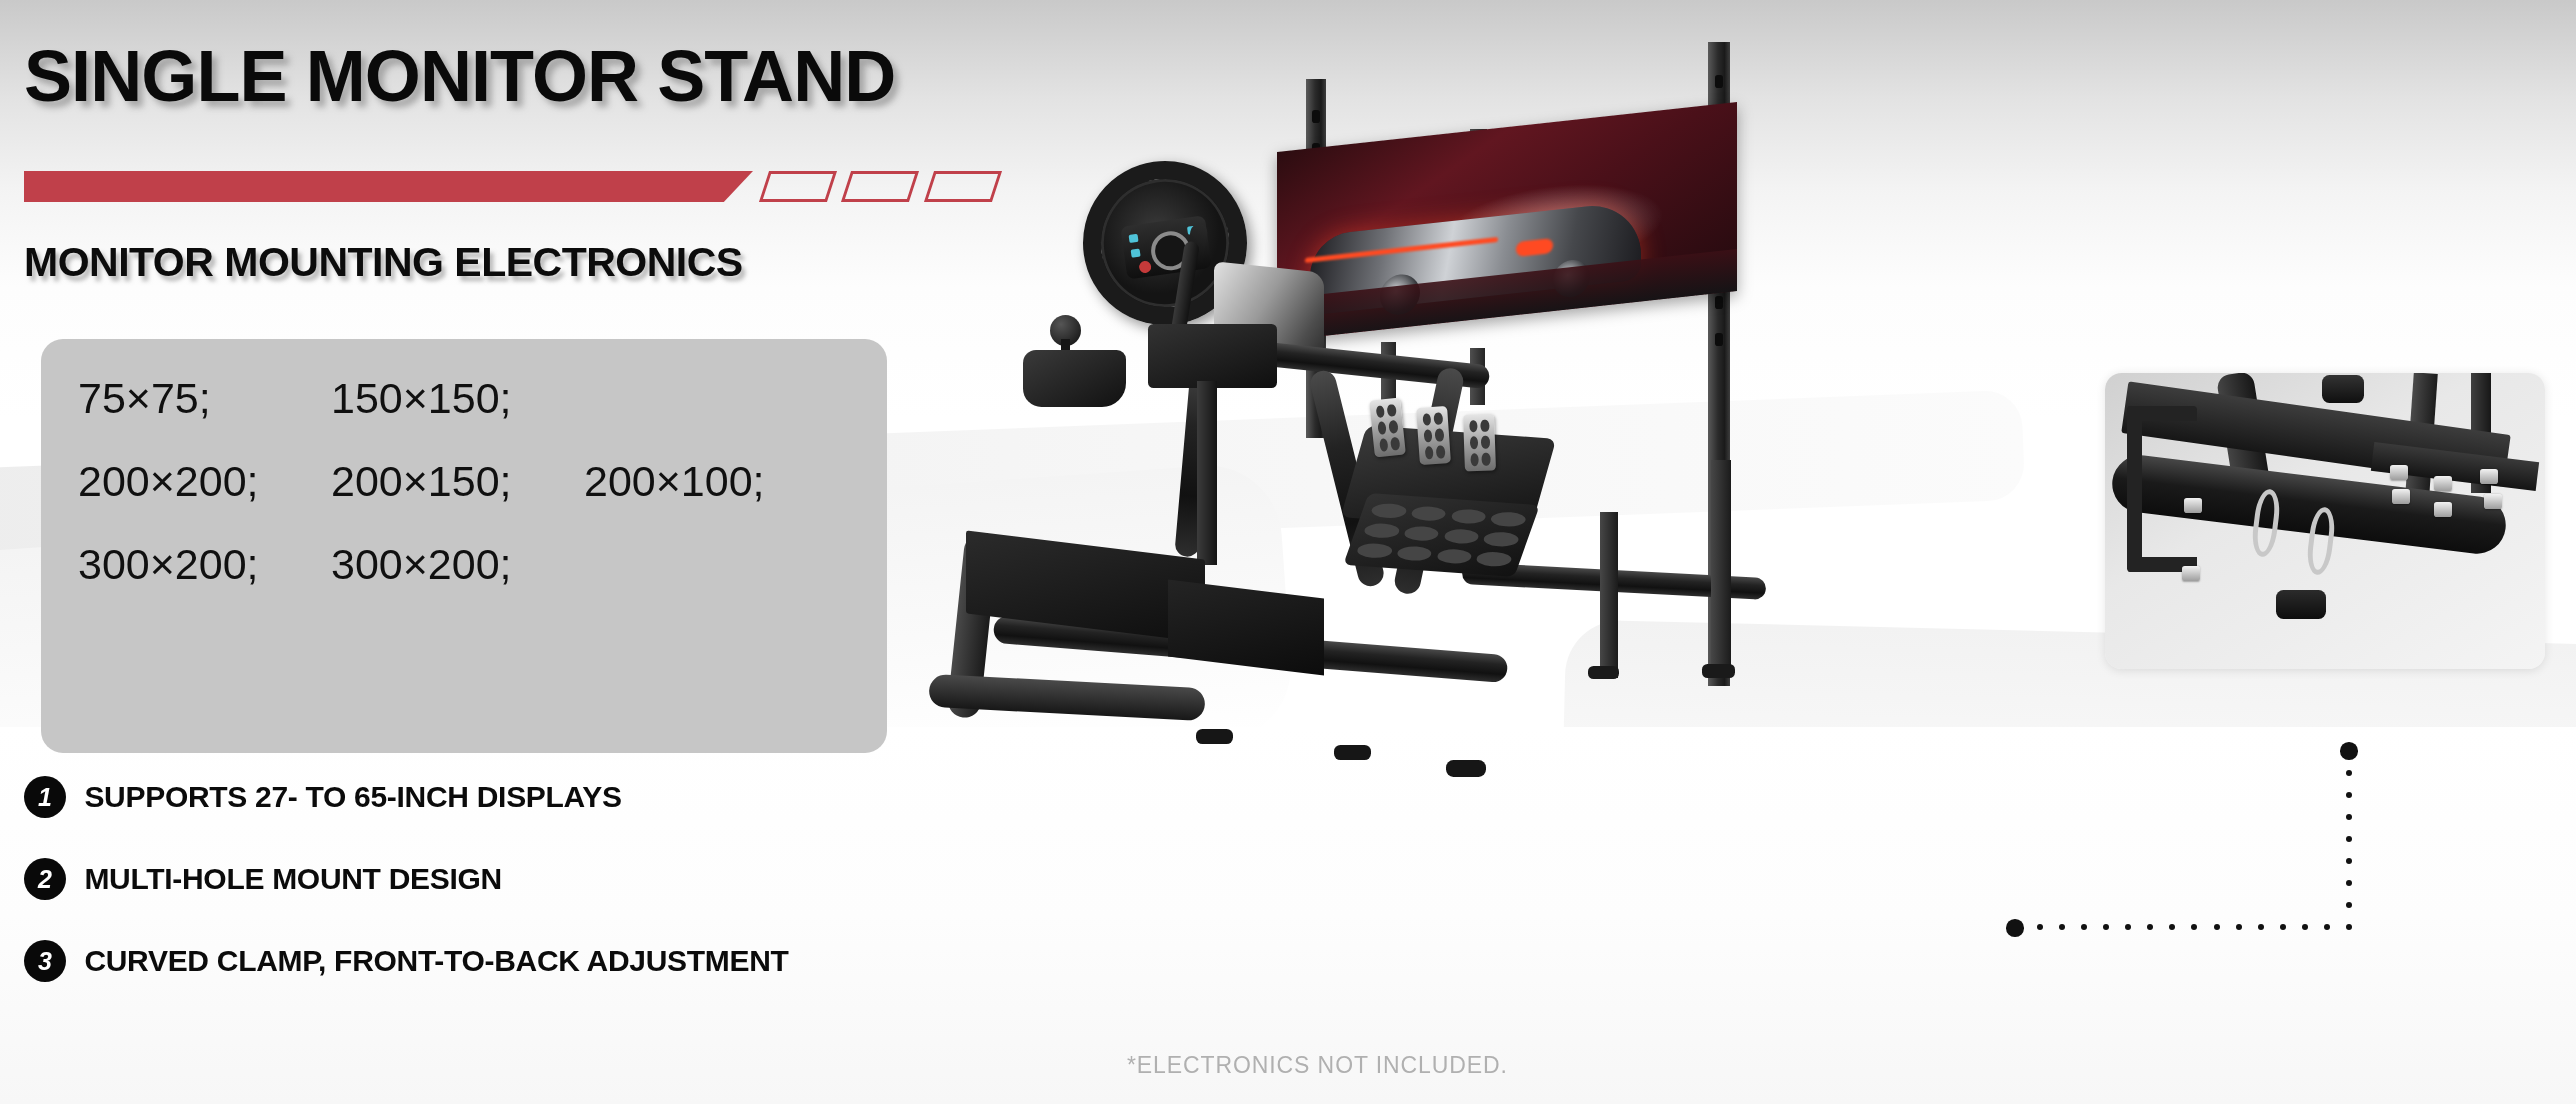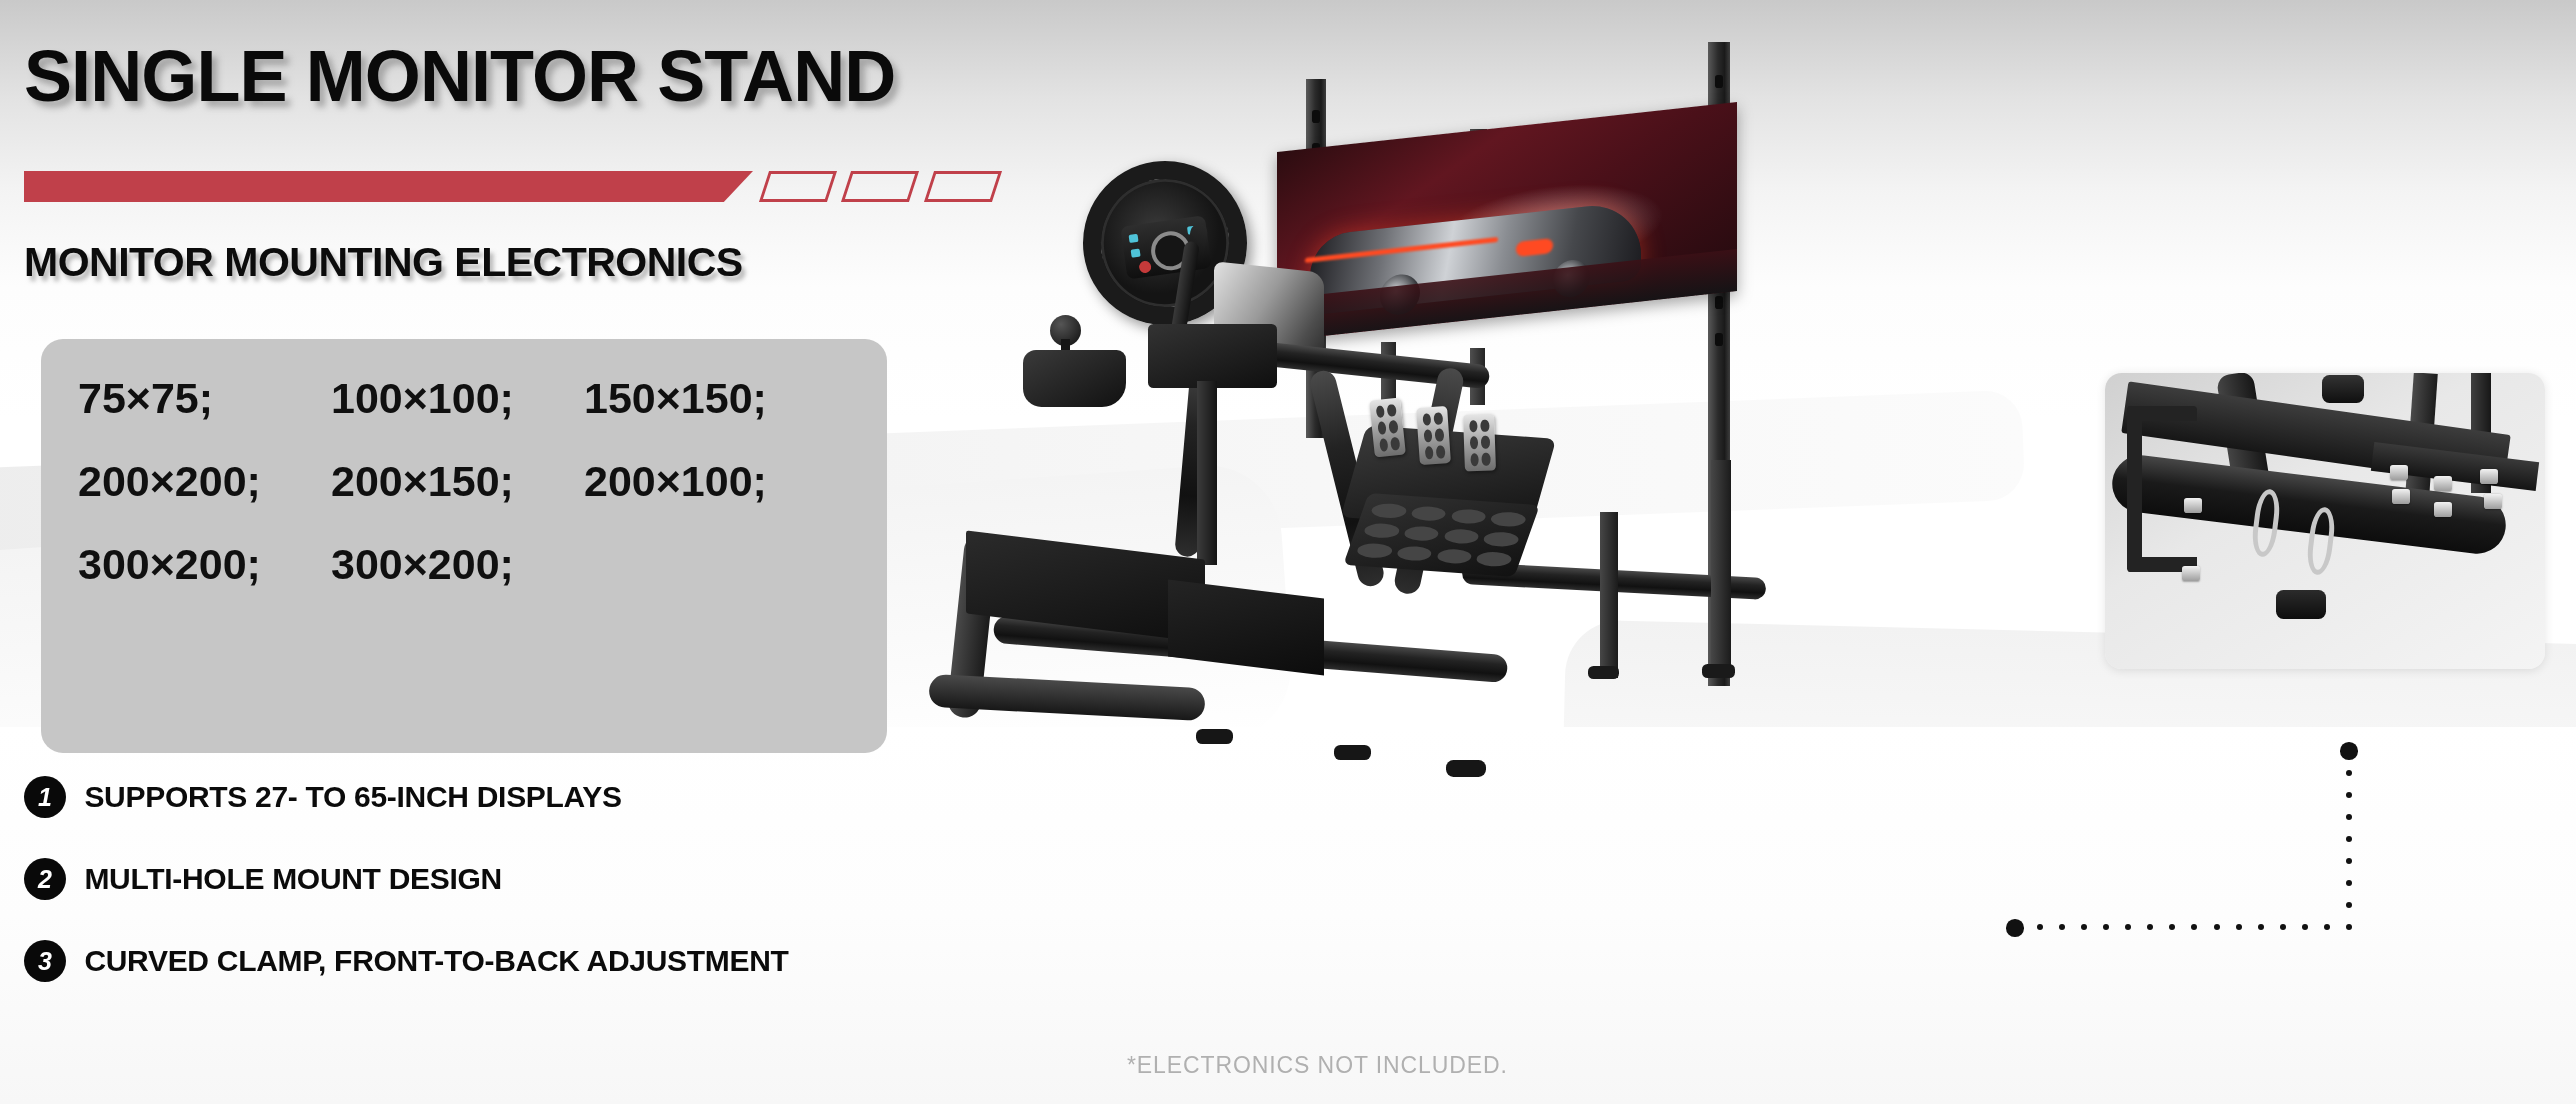--- a/index.html
+++ b/index.html
@@ -36,21 +36,21 @@
   .chev.c2{left:822px;}
   .chev.c3{left:905px;}
 
   #subhead{position:absolute;left:24px;top:239px;
     font-size:41px;font-weight:bold;letter-spacing:-0.5px;color:#0c0c0c;
     text-shadow:3.7px 4.6px 4.6px rgba(130,130,130,.55);white-space:nowrap;}
 
   #dims-box{position:absolute;left:41px;top:339px;width:846px;height:414px;
     background:#c6c6c6;border-radius:22px;box-sizing:border-box;padding:35px 0 0 37px;}
   .dim-row{display:flex;font-size:43px;color:#101010;margin-bottom:34px;
-    font-weight:700;letter-spacing:0px;}
+    font-weight:400;letter-spacing:0px;}
   .dim-cell{width:253px;flex:0 0 auto;}
 
   #features{position:absolute;left:24px;top:776px;width:1012px;}
   .feature{display:flex;align-items:center;margin-bottom:40px;}
   .f-num{width:42px;height:42px;border-radius:50%;background:#090909;color:#fff;
     font-size:25px;font-weight:bold;display:flex;align-items:center;justify-content:center;
     flex:0 0 auto;font-style:italic;}
   .f-label{margin-left:18.4px;font-size:30px;font-weight:bold;color:#0b0b0b;
     letter-spacing:-0.3px;white-space:nowrap;}
 
@@ -208,21 +208,20 @@
     <div class="chev c1"></div>
     <div class="chev c2"></div>
     <div class="chev c3"></div>
   </div>
 
   <div id="subhead">MONITOR MOUNTING ELECTRONICS</div>
 
   <div id="dims-box">
     <div class="dim-row">
       <span class="dim-cell">75×75;</span>
-      <span class="dim-cell">100×100;</span>
       <span class="dim-cell">150×150;</span>
     </div>
     <div class="dim-row">
       <span class="dim-cell">200×200;</span>
       <span class="dim-cell">200×150;</span>
       <span class="dim-cell">200×100;</span>
     </div>
     <div class="dim-row">
       <span class="dim-cell">300×200;</span>
       <span class="dim-cell">300×200;</span>

